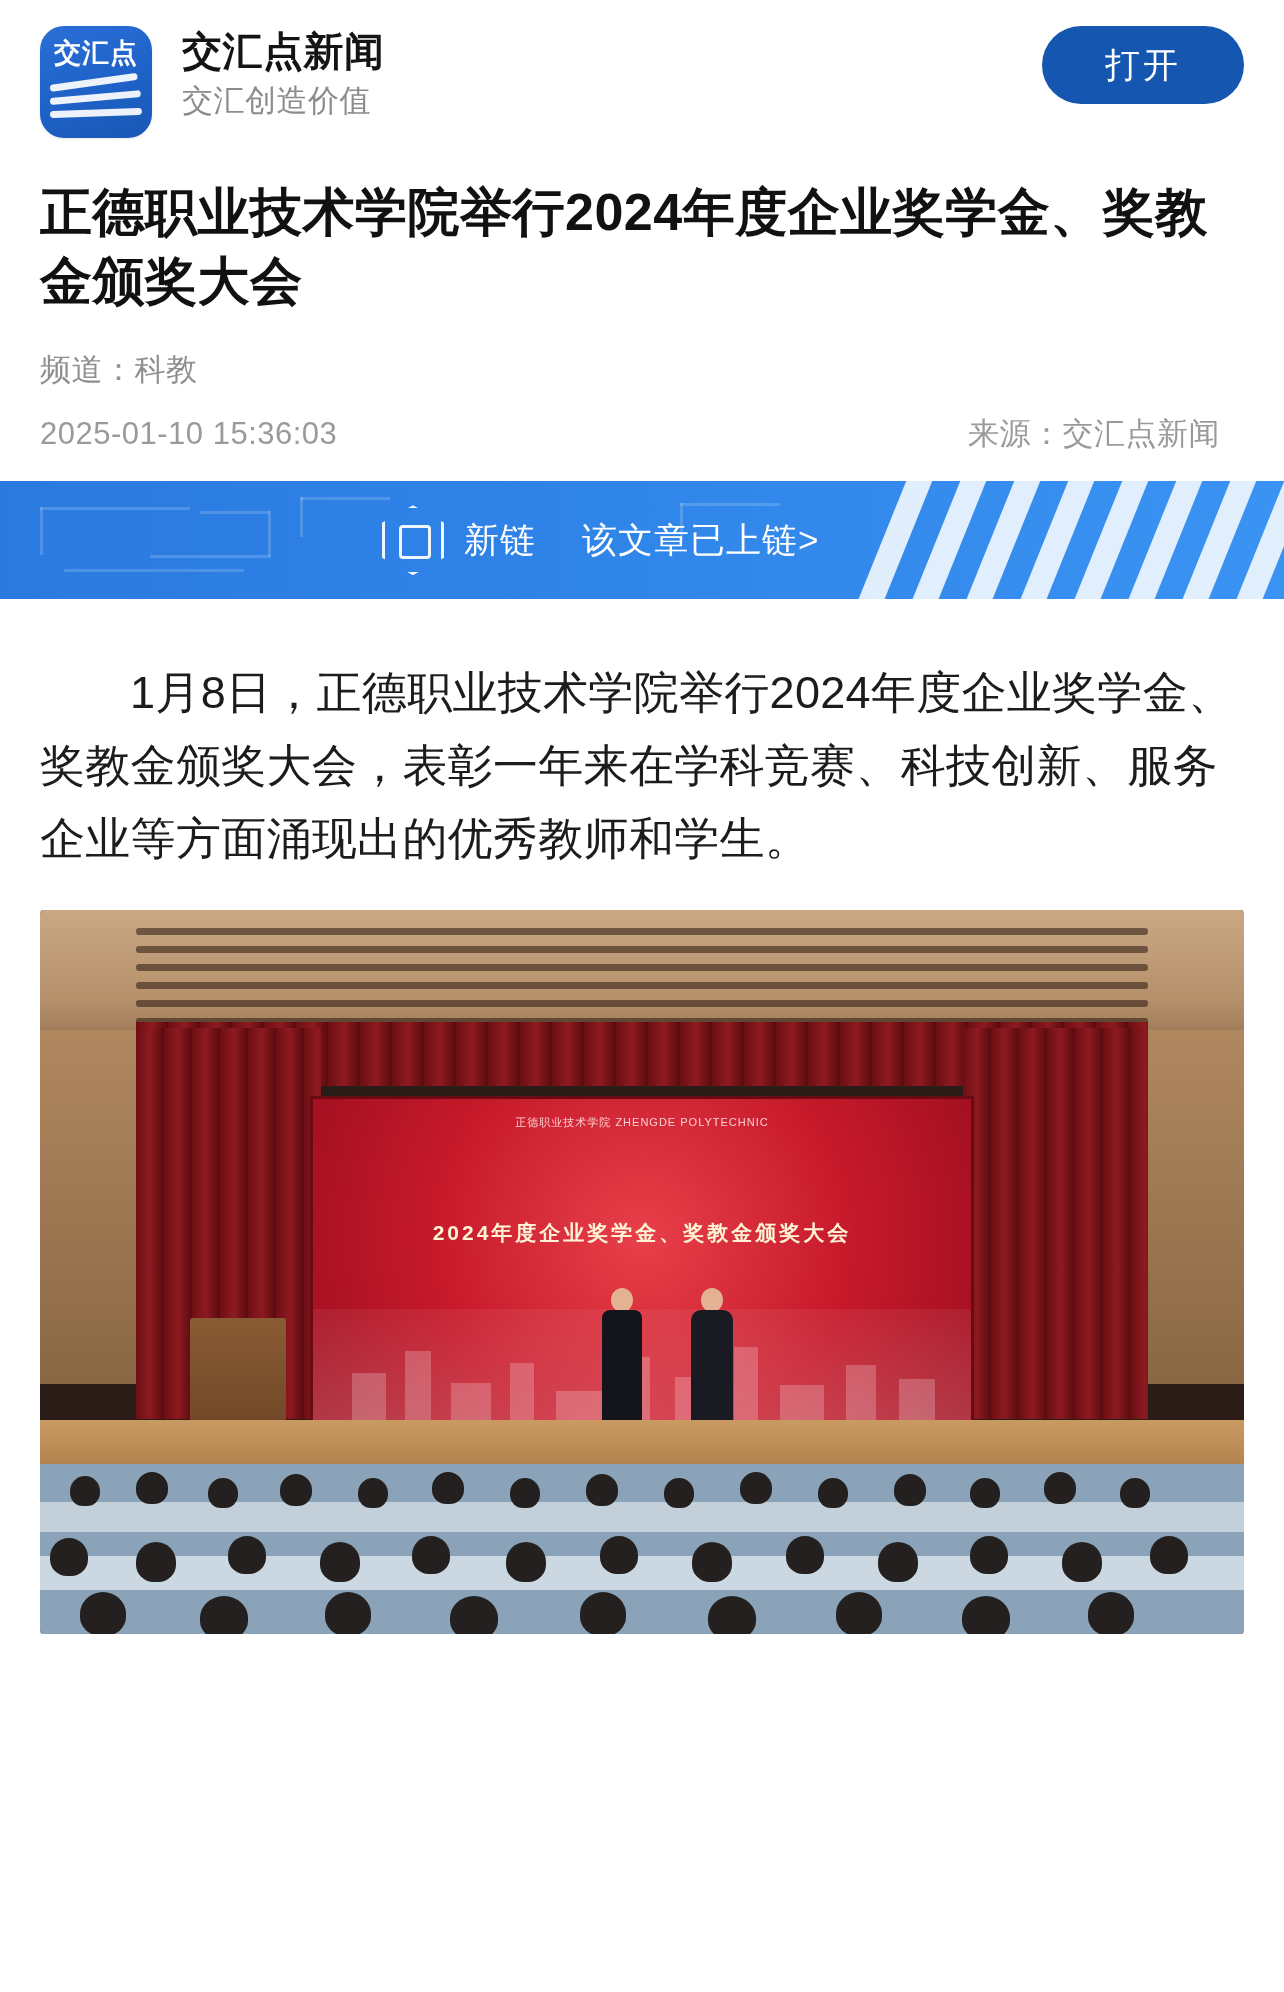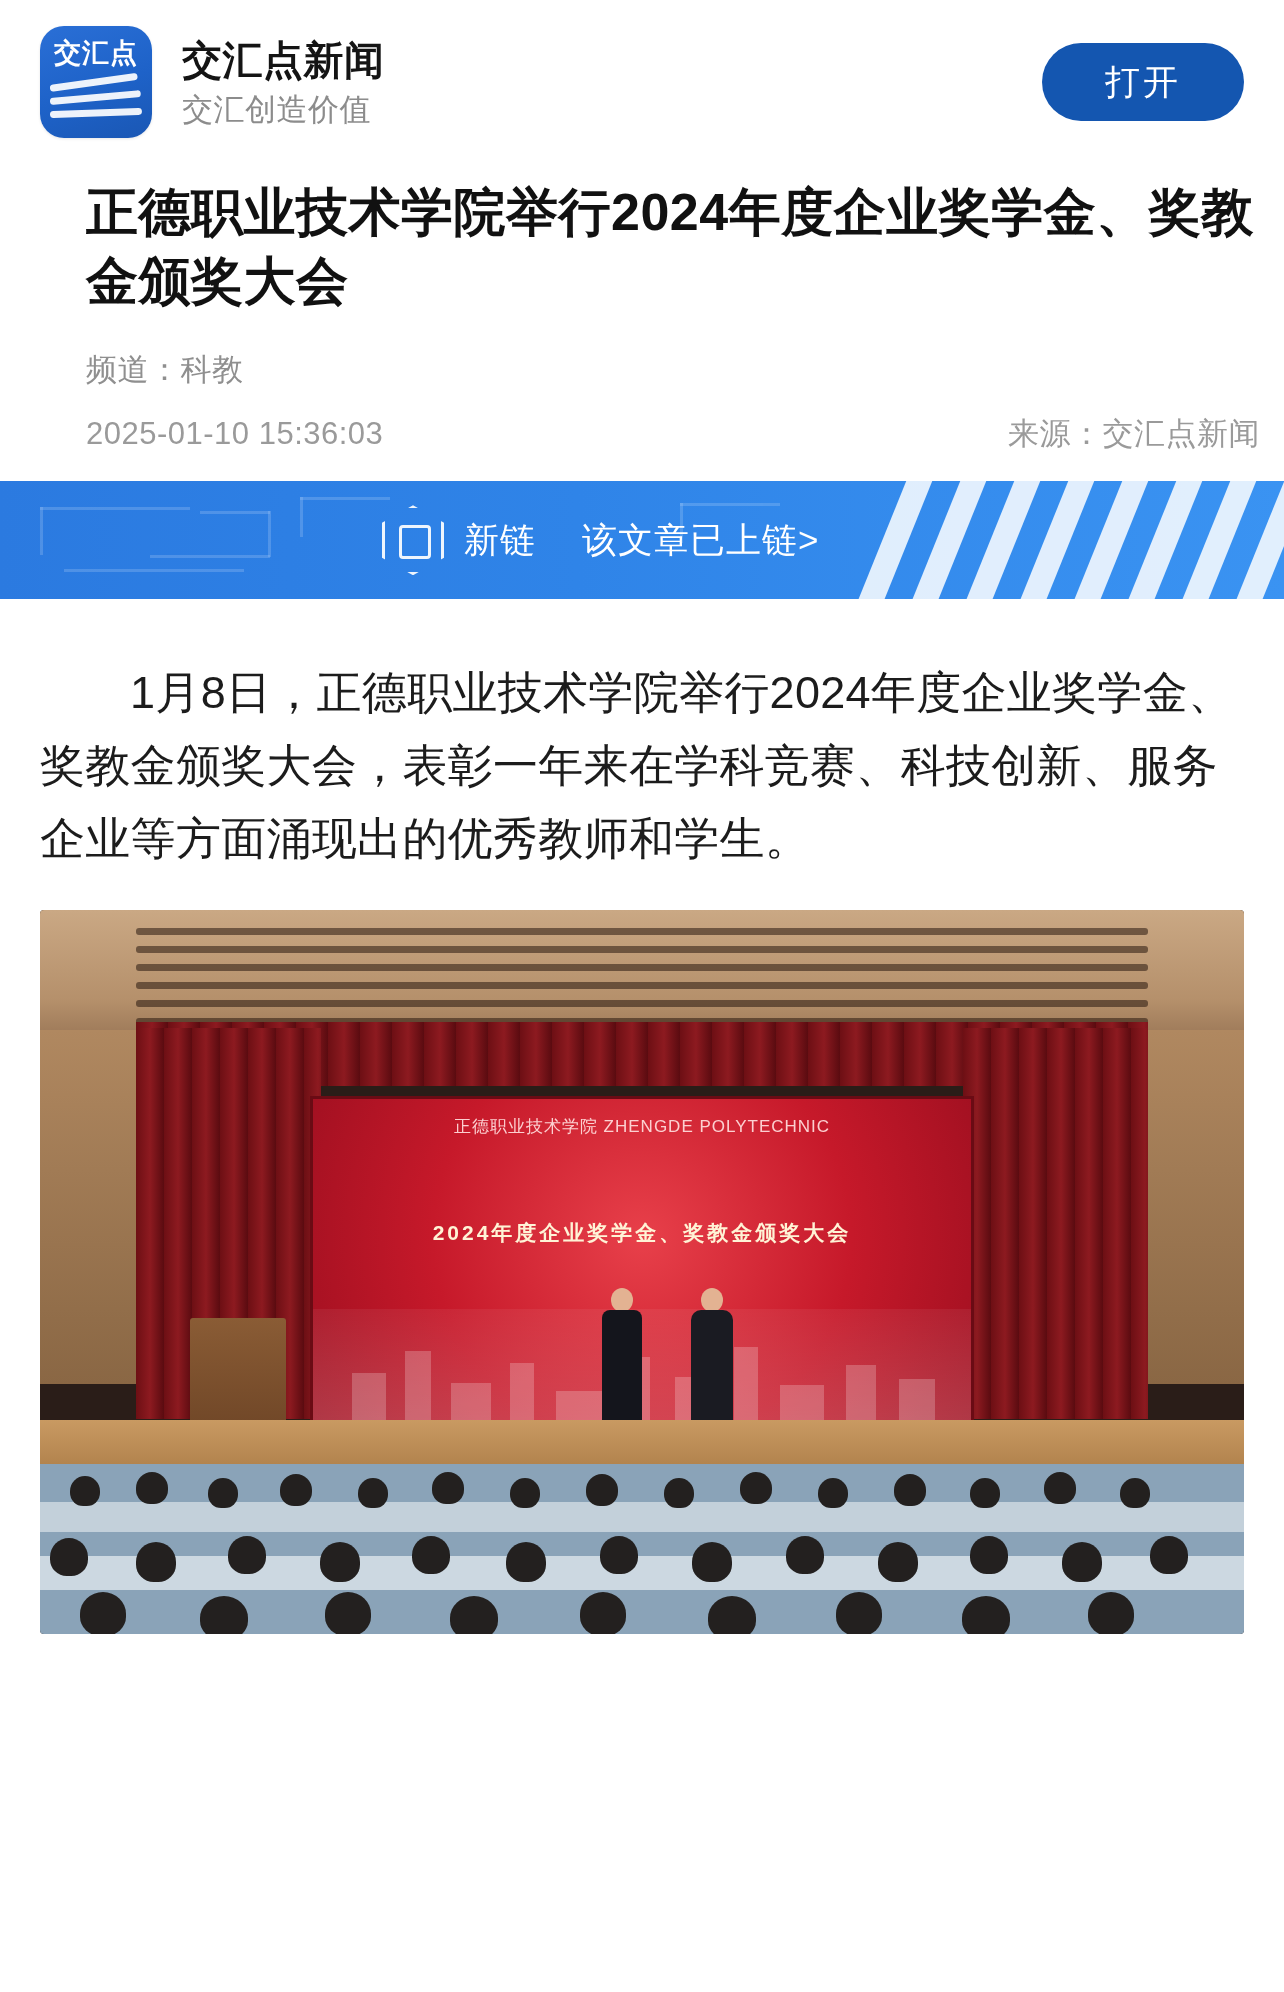--- a/index.html
+++ b/index.html
@@ -12,21 +12,20 @@
     height: 1992px;
     overflow: hidden;
     font-family: "Liberation Sans", "DejaVu Sans", sans-serif;
     color: #1a1a1a;
     -webkit-font-smoothing: antialiased;
   }
 
   
   .app-bar {
     display: flex;
-    align-items: center;
     padding: 26px 40px 22px 40px;
     background: #ffffff;
   }
   .app-logo {
     width: 112px;
     height: 112px;
     border-radius: 24px;
     background: linear-gradient(160deg, #2a6fd6 0%, #1e62c8 55%, #1a57b4 100%);
     position: relative;
     flex: 0 0 auto;
@@ -94,22 +93,21 @@
     border: none;
     border-radius: 40px;
     width: 202px;
     height: 78px;
     cursor: pointer;
     font-family: inherit;
   }
 
   
   .article-head {
-    padding: 18px 24px 0 40px;
-    margin-left: 46px;
+    padding: 18px 64px 0 40px;
   }
   .headline {
     font-size: 52px;
     font-weight: 700;
     line-height: 1.32;
     color: #111111;
     letter-spacing: 0.5px;
     margin: 0;
   }
   .channel {
@@ -252,21 +250,21 @@
     position: absolute; left: 96px; right: 96px; top: 112px; height: 64px;
     background: repeating-linear-gradient(90deg, #6d0f14 0px, #8d1a20 16px, #5a0b10 32px);
   }
   .ph-screen {
     position: absolute; left: 270px; right: 270px; top: 186px; height: 330px;
     background: radial-gradient(circle at 50% 42%, #e8404a 0%, #c6192a 55%, #9e0f20 100%);
     border: 3px solid #6a0b14;
   }
   .ph-screen .sc-logo {
     position: absolute; left: 50%; top: 16px; transform: translateX(-50%);
-    color: #ffd9d9; font-size: 17px; letter-spacing: 1px; white-space: nowrap;
+    color: #ffd9d9; font-size: 11px; letter-spacing: 1px; white-space: nowrap;
     opacity: 0.95;
   }
   .ph-screen .sc-title {
     position: absolute; left: 0; right: 0; top: 66px; text-align: center;
     color: #ffe9b0; font-size: 26px; font-weight: 700; letter-spacing: 6px;
     white-space: nowrap; text-shadow: 0 2px 3px rgba(0,0,0,0.35);
   }
   .ph-screen .sc-sub {
     position: absolute; left: 0; right: 0; top: 120px; text-align: center;
     color: #fff3d6; font-size: 21px; font-weight: 700; letter-spacing: 3px;

